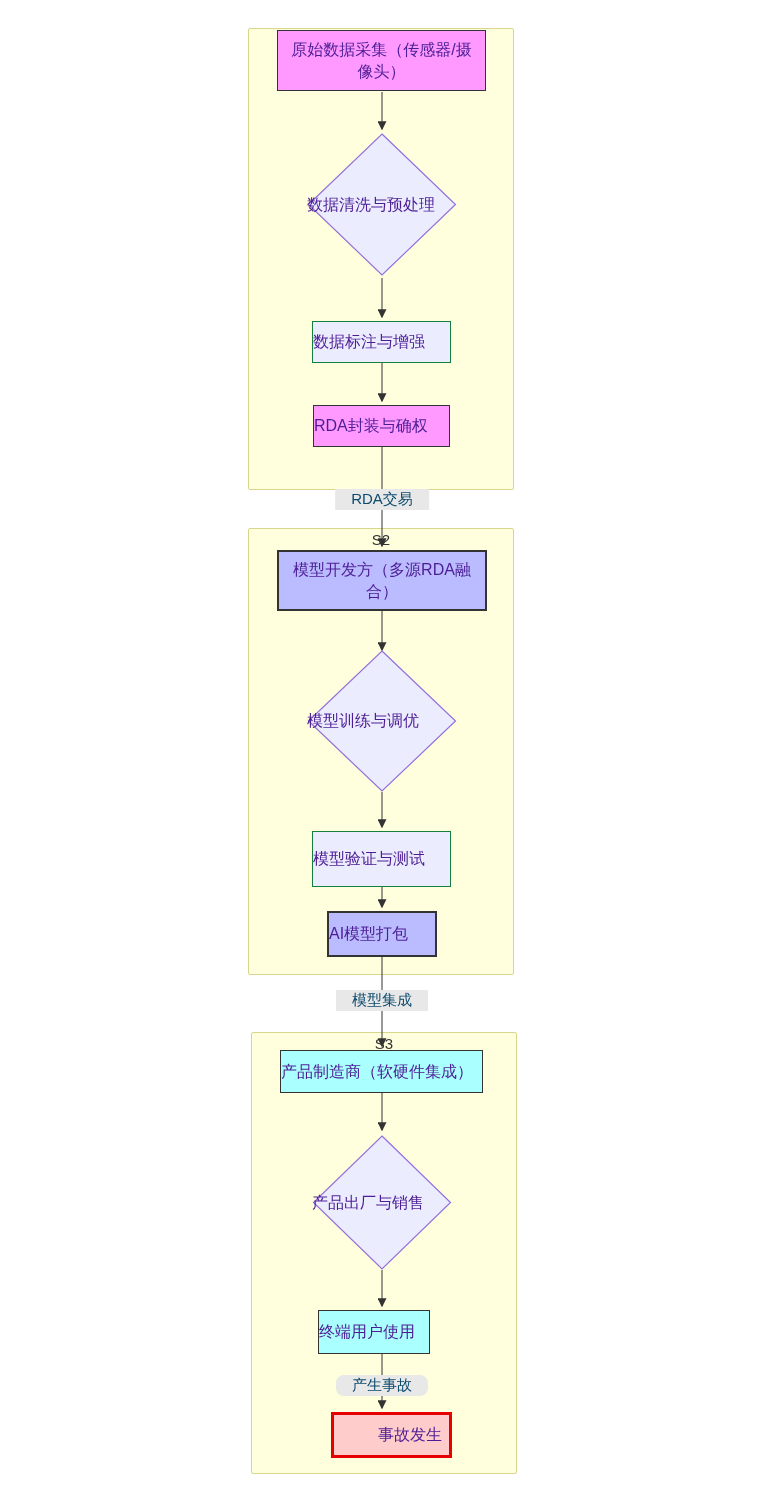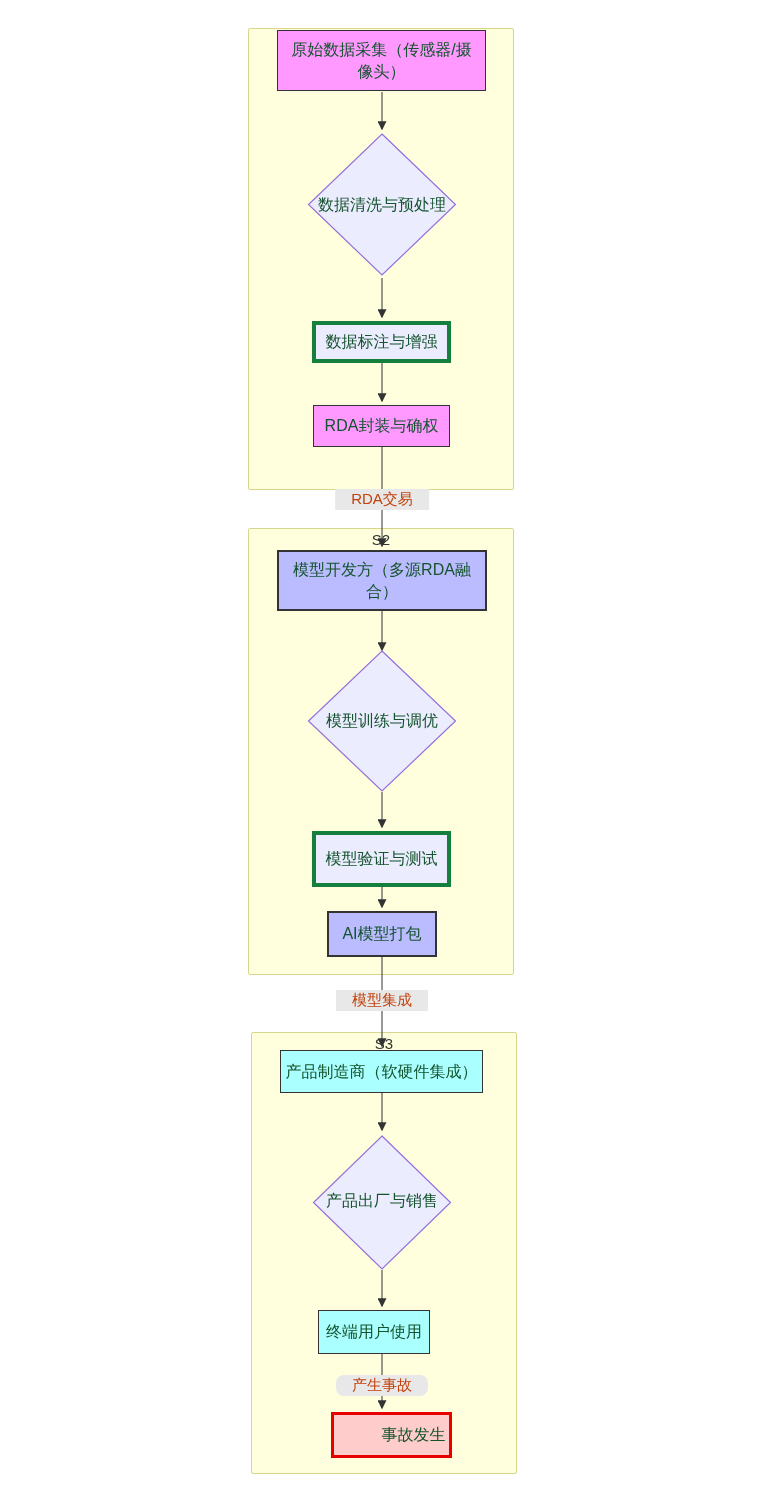--- a/index.html
+++ b/index.html
@@ -22,42 +22,42 @@
     position:absolute;
     top:2px;left:0;width:100%;
     text-align:center;
     font-size:15px;
     color:#333333;
   }
   .node{
     position:absolute;
     display:flex;
     align-items:center;
-    justify-content:center;
+    justify-content:flex-start;
     text-align:center;
     font-size:16px;
     line-height:1.35;
     box-sizing:border-box;
-    color:#14532d;
+    color:#4c1d95;
   }
-  .rect-default{background:#ececff;border:4px solid #15803d;}
+  .rect-default{background:#ececff;border:1px solid #15803d;}
   .rect-pink{background:#ff99ff;border:1px solid #333333;}
   .rect-purple{background:#bbbbff;border:2px solid #333333;}
   .rect-cyan{background:#aaffff;border:1px solid #333333;}
   .rect-incident{background:#ffcccc;border:3px solid #e60000;}
   .nowrap{white-space:nowrap;}
   .wrap{padding:4px 8px;}
   .diamond{background:transparent;border:none;}
   .diamond svg{position:absolute;top:0;left:0;width:100%;height:100%;}
   .diamond span{position:relative;white-space:nowrap;z-index:2;}
   .edge-label{
     position:absolute;
     transform:translateX(-50%);
     background:#e8e8e8;
-    color:#c2410c;
+    color:#0c4a6e;
     font-size:15px;
     padding:1px 16px;
     white-space:nowrap;
   }
   #edges{position:absolute;top:0;left:0;pointer-events:none;z-index:1;}
   .node,.edge-label{z-index:2;}
 </style>
 </head>
 <body>
 
@@ -135,21 +135,21 @@
   <div class="node rect-purple nowrap" style="left:327px;top:911px;width:110px;height:46px;">
     <span>AI模型打包</span>
   </div>
 
   <div class="edge-label" style="left:382px;top:990px;">模型集成</div>
 
   <div class="node rect-cyan nowrap" style="left:280px;top:1050px;width:203px;height:43px;">
     <span>产品制造商（软硬件集成）</span>
   </div>
 
-  <div class="node diamond" style="left:312px;top:1135px;width:140px;height:135px;font-family:Liberation Mono, monospace;">
+  <div class="node diamond" style="left:312px;top:1135px;width:140px;height:135px;">
     <svg viewBox="0 0 140 135" preserveAspectRatio="none">
       <polygon points="70,1 138.5,67.5 70,134 1.5,67.5" fill="#ececff" stroke="#9370db" stroke-width="1.2"></polygon>
     </svg>
     <span>产品出厂与销售</span>
   </div>
 
   <div class="node rect-cyan nowrap" style="left:318px;top:1310px;width:112px;height:44px;">
     <span>终端用户使用</span>
   </div>
 

